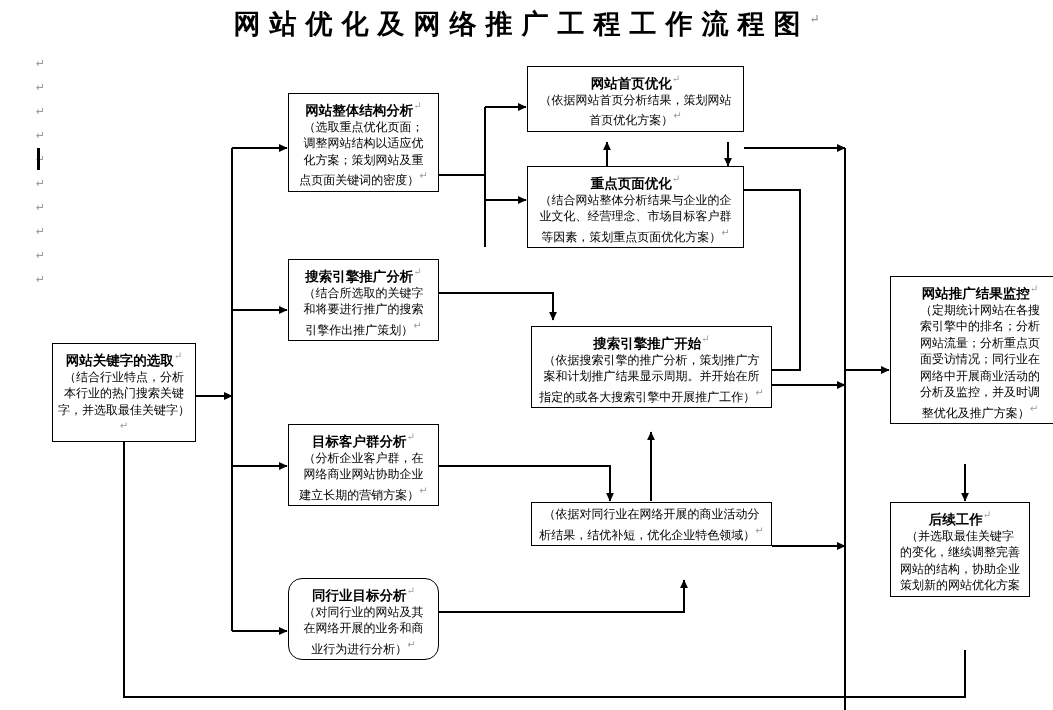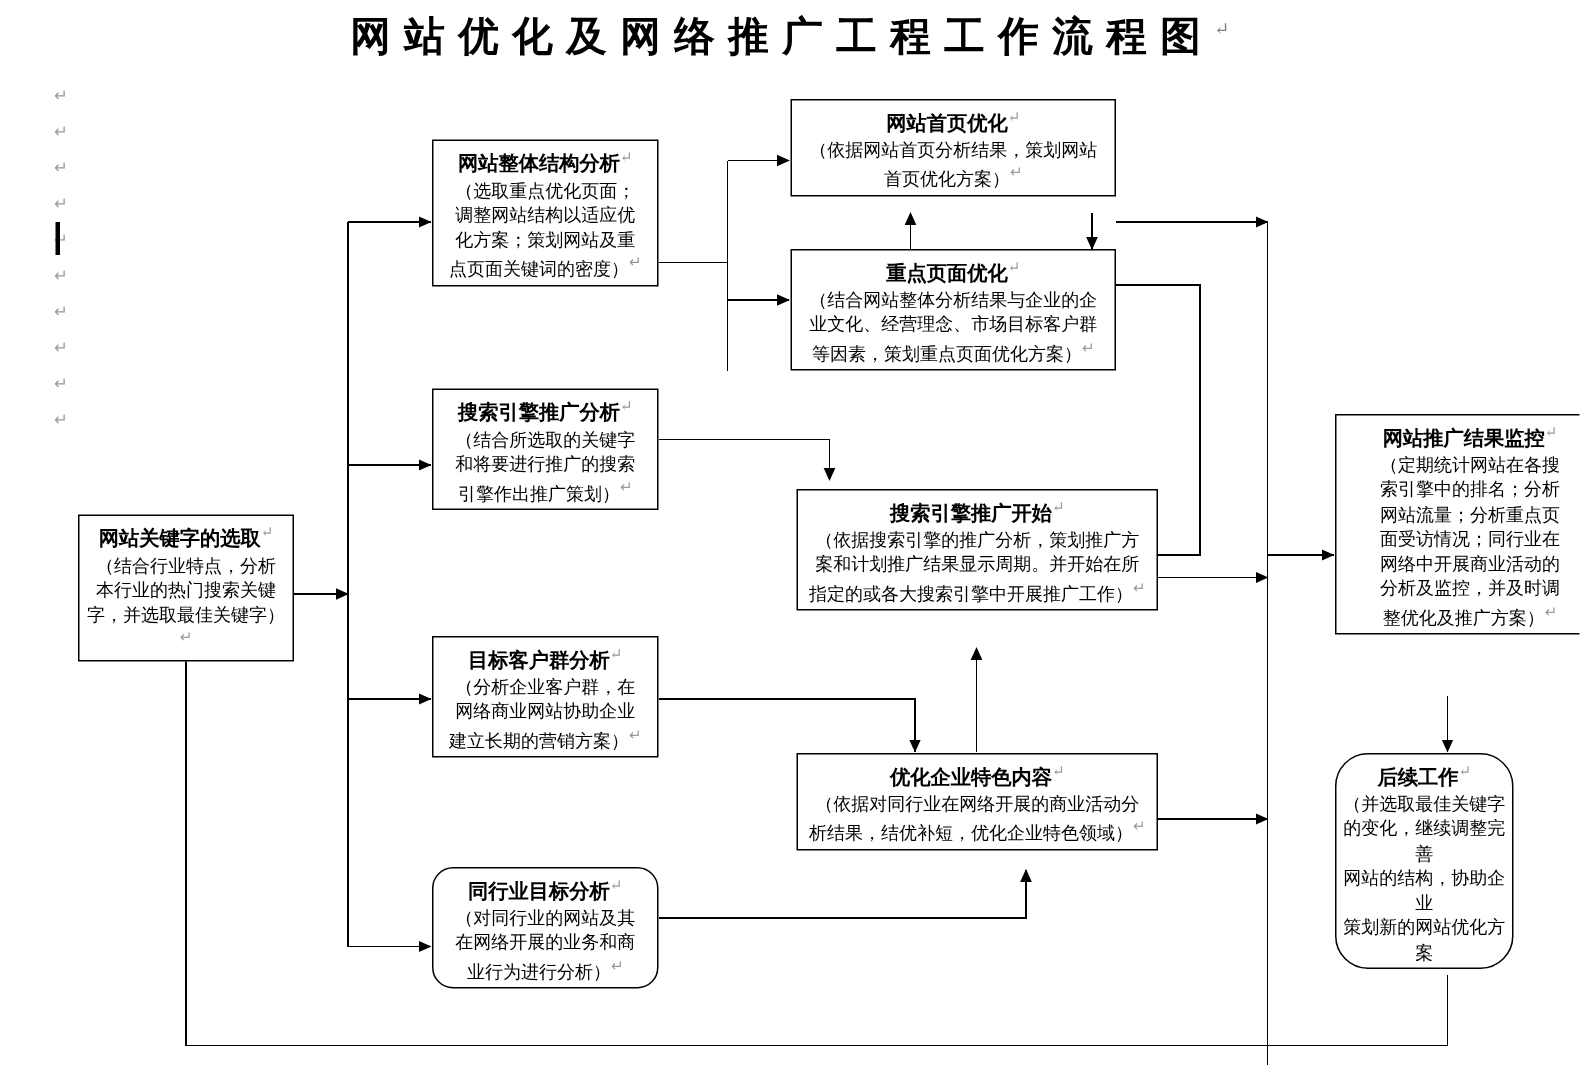--- a/index.html
+++ b/index.html
@@ -190,21 +190,20 @@
   <div class="node" style="left:288px;top:424px;width:151px;">
     <div class="hd"><span>目标客户群分析</span><span class="pil">↵</span></div>
     <div class="bd">
       <div>（分析企业客户群，在</div>
       <div>网络商业网站协助企业</div>
       <div><span>建立长期的营销方案）</span><span class="pil">↵</span></div>
     </div>
   </div>
 
   <div class="node" style="left:531px;top:502px;width:241px;">
-    <div class="hd"><span>优化企业特色内容</span><span class="pil">↵</span></div>
     <div class="bd">
       <div>（依据对同行业在网络开展的商业活动分</div>
       <div><span>析结果，结优补短，优化企业特色领域）</span><span class="pil">↵</span></div>
     </div>
   </div>
 
   <div class="node" style="left:288px;top:578px;width:151px;border-radius:14px;">
     <div class="hd"><span>同行业目标分析</span><span class="pil">↵</span></div>
     <div class="bd">
       <div>（对同行业的网站及其</div>
@@ -219,21 +218,21 @@
       <div>（定期统计网站在各搜</div>
       <div>索引擎中的排名；分析</div>
       <div>网站流量；分析重点页</div>
       <div>面受访情况；同行业在</div>
       <div>网络中开展商业活动的</div>
       <div>分析及监控，并及时调</div>
       <div><span>整优化及推广方案）</span><span class="pil">↵</span></div>
     </div>
   </div>
 
-  <div class="node" style="left:890px;top:502px;width:119px;border-radius:22px;">
+  <div class="node" style="left:890px;top:502px;width:140px;">
     <div class="hd"><span>后续工作</span><span class="pil">↵</span></div>
     <div class="bd">
       <div>（并选取最佳关键字</div>
       <div>的变化，继续调整完善</div>
       <div>网站的结构，协助企业</div>
       <div>策划新的网站优化方案</div>
     </div>
   </div>
 
 </div>

